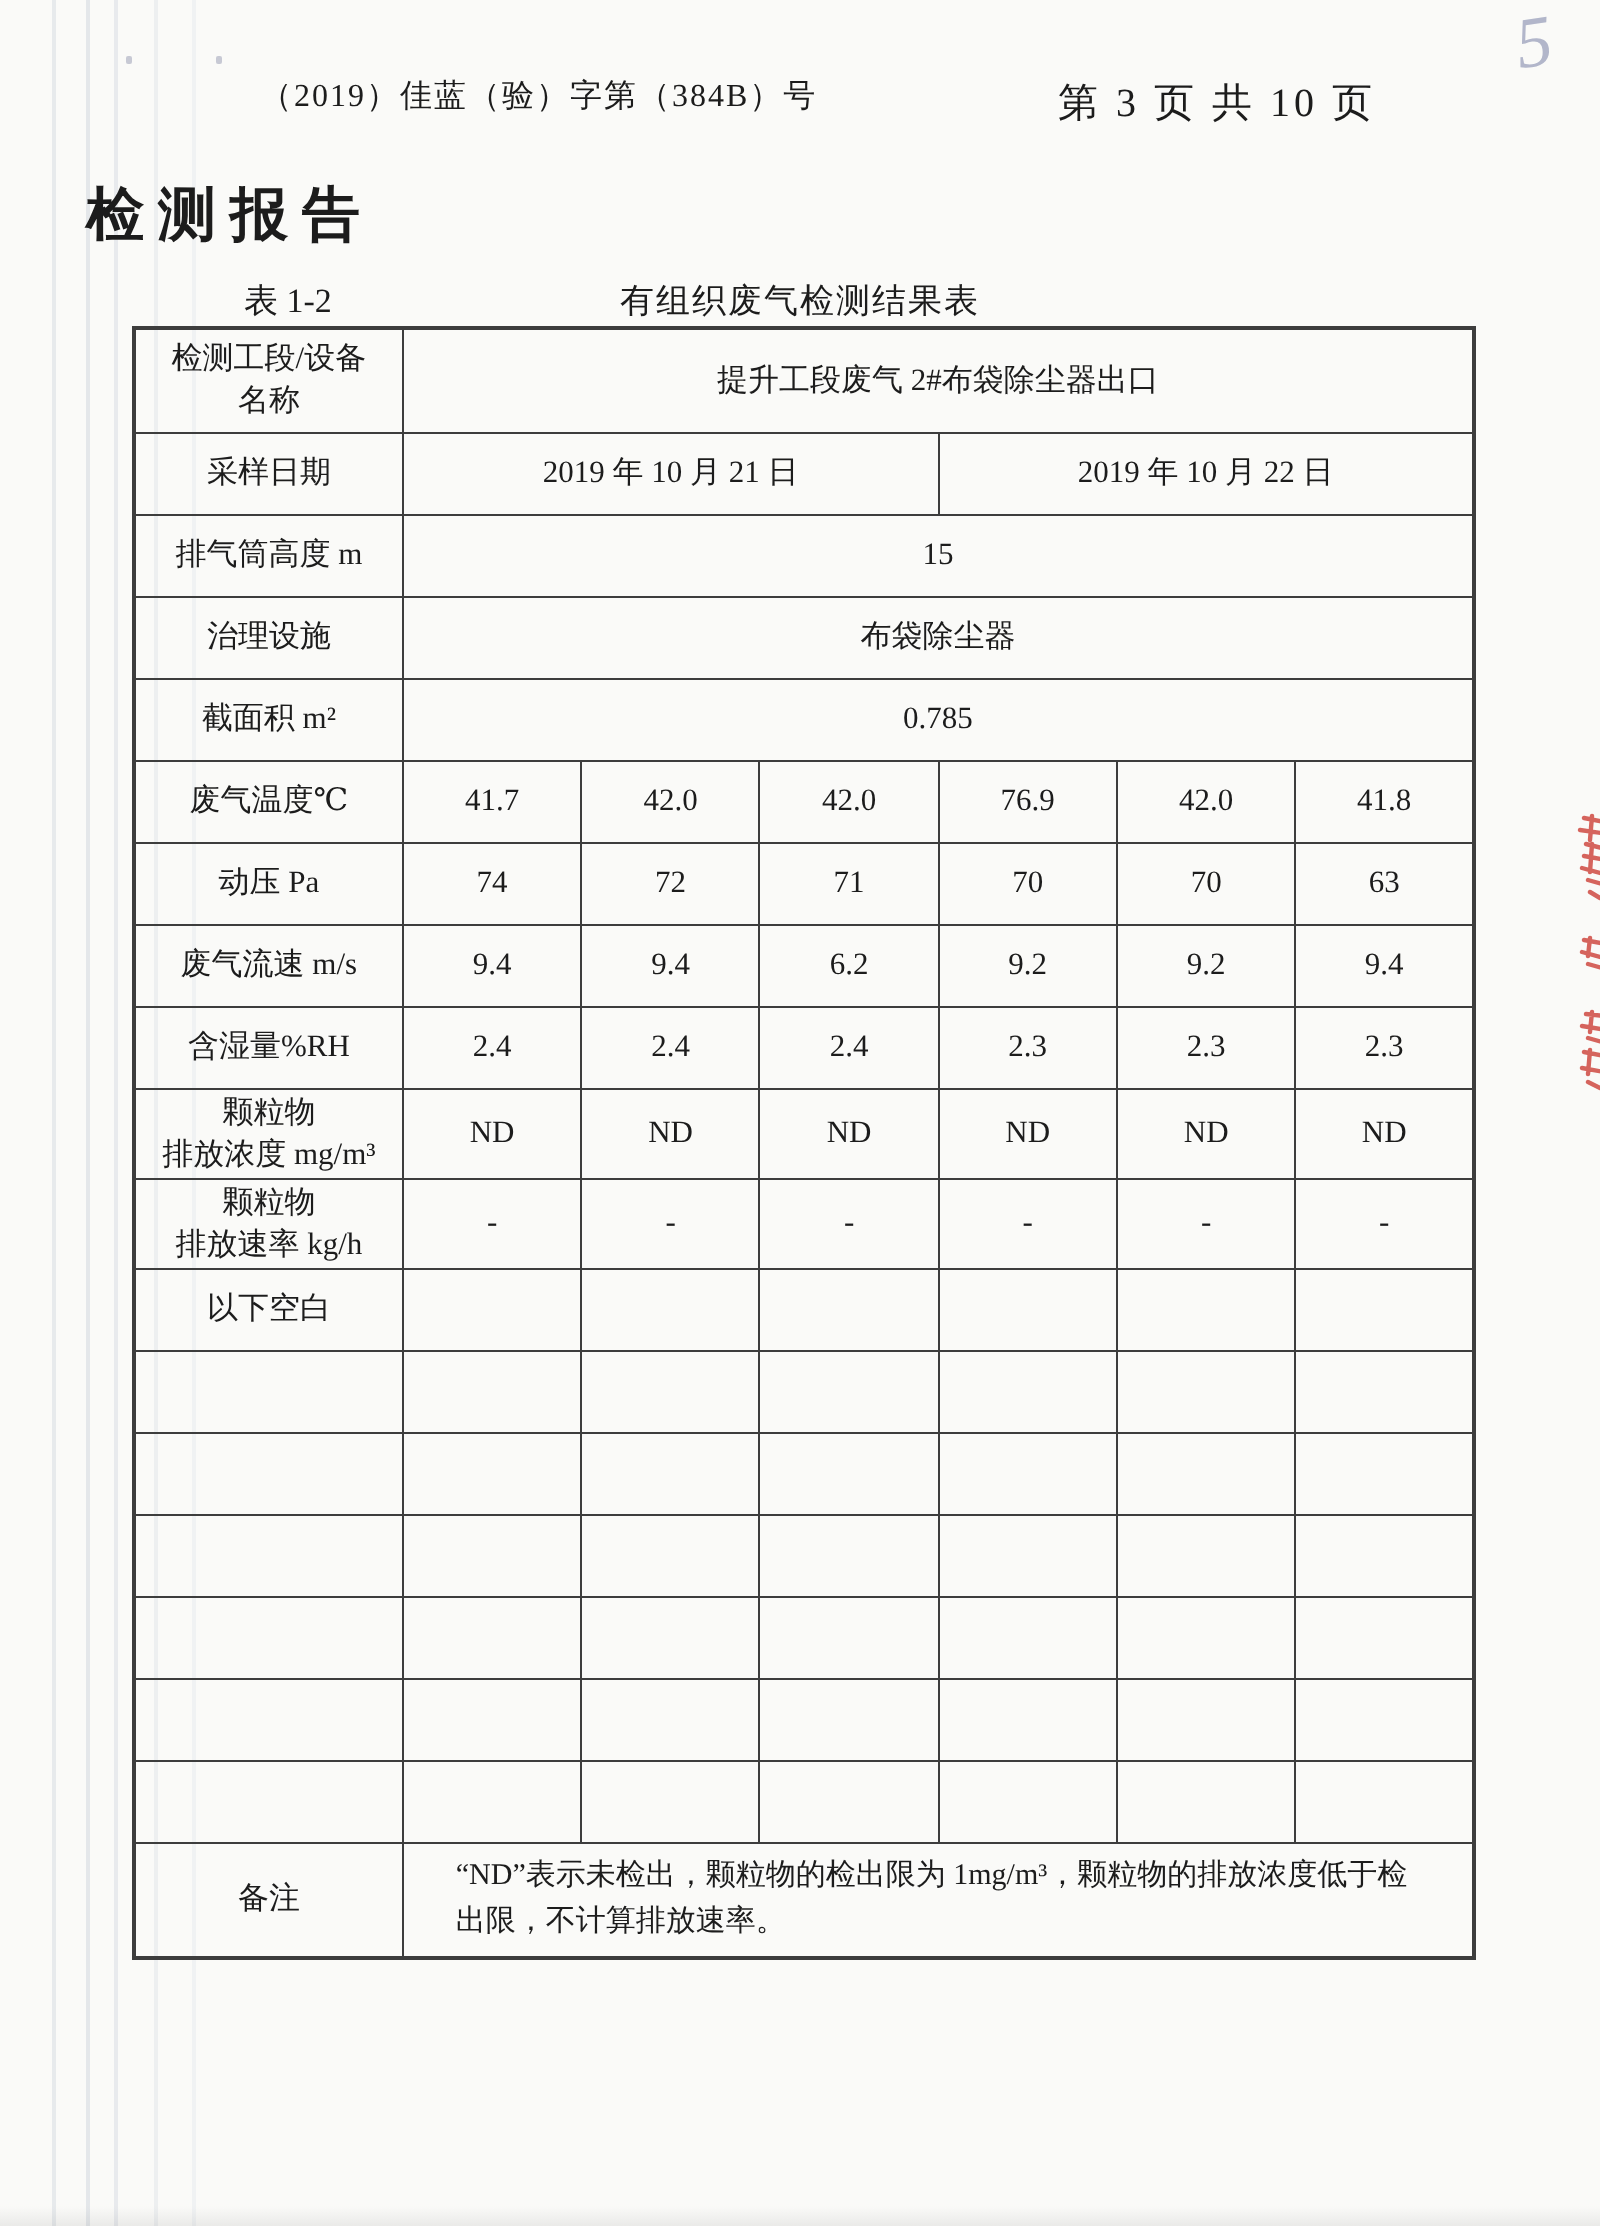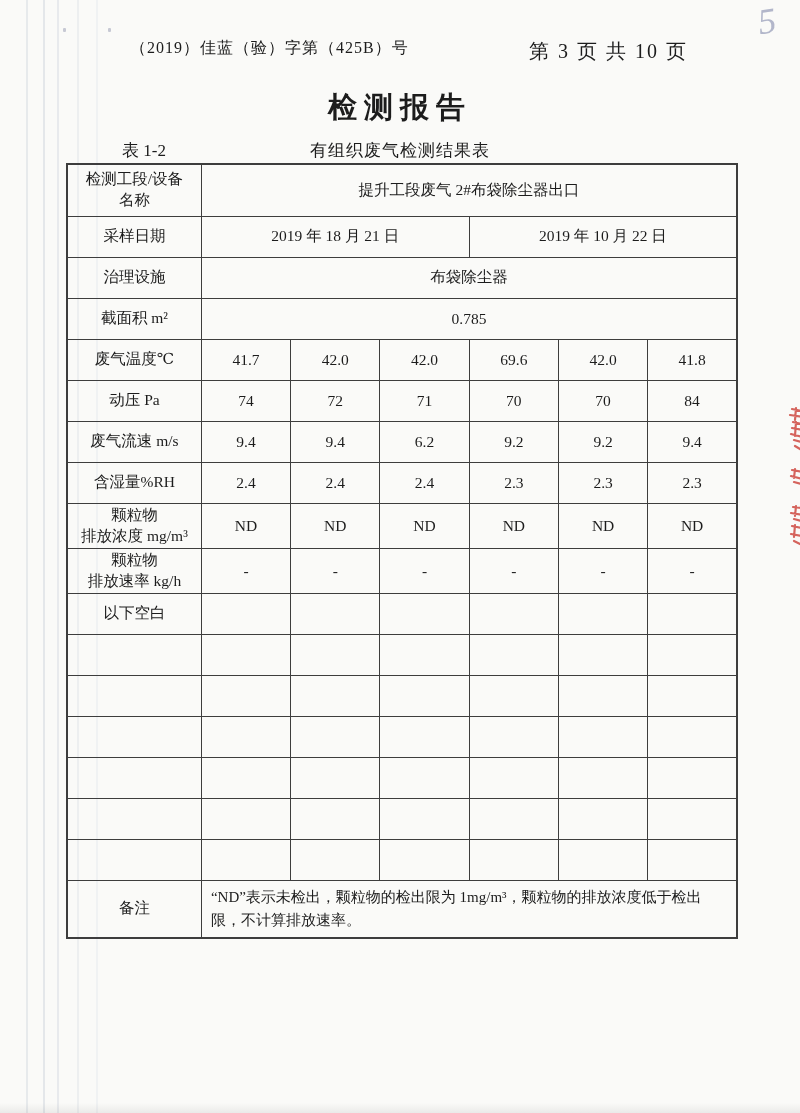--- a/index.html
+++ b/index.html
@@ -20,22 +20,23 @@
   .hdr-right{position:absolute;right:112px;top:38px;font-size:20px;letter-spacing:2px;white-space:nowrap;}
   .hand-mark{
     position:absolute;right:24px;top:0px;
     font-size:36px;font-style:italic;
     color:#9aa0bb;opacity:.75;
     transform:rotate(-8deg);
     font-family:"Liberation Serif",serif;
   }
   .title{
     position:absolute;left:0;right:0;top:88px;
-    text-align:center;font-size:29px;font-weight:bold;
+    font-size:29px;font-weight:bold;
     letter-spacing:7px;
+    padding-left:43px;
   }
   .tbl-label{position:absolute;left:122px;top:139px;font-size:17px;}
   .tbl-caption{position:absolute;left:0;right:0;top:139px;text-align:center;font-size:17px;letter-spacing:1px;}
   
   .results-table{
     position:absolute;left:66px;top:163px;
     width:672px;
     border-collapse:collapse;
     table-layout:fixed;
     border:2.5px solid #3d3d3d;
@@ -46,21 +47,21 @@
     text-align:center;
     vertical-align:middle;
     padding:1px 3px;
     white-space:pre-line;
     overflow:hidden;
   }
   .results-table tr{height:41px;}
   .results-table tr.tall{height:52px;}
   .results-table td.remark{
     text-align:left;
-    padding:5px 9px;
+    padding:5px 26px;
     line-height:1.55;
     white-space:normal;
     font-size:15px;
   }
   
   .red-mark{position:absolute;right:-8px;pointer-events:none;opacity:.85;filter:blur(.3px);}
   
   .bottom-shade{position:absolute;left:0;right:0;bottom:0;height:10px;
     background:linear-gradient(to bottom,rgba(0,0,0,0),rgba(120,120,120,.12));pointer-events:none;}
 </style>
@@ -70,21 +71,21 @@
 <div class="page">
 
   <div class="streak" style="left:26px;background:#c3cbd6;opacity:.35;"></div>
   <div class="streak" style="left:43px;background:#c9d0da;opacity:.45;"></div>
   <div class="streak" style="left:57px;background:#cdd3dc;opacity:.40;"></div>
   <div class="streak" style="left:77px;background:#d4dae2;opacity:.35;"></div>
   <div class="streak" style="left:96px;background:#dce1e8;opacity:.30;"></div>
   <div class="speck" style="left:63px;top:28px;"></div>
   <div class="speck" style="left:108px;top:28px;"></div>
 
-  <div class="hdr-left">（2019）佳蓝（验）字第（425B）号</div>
+  <div class="hdr-left">（2019）佳蓝（验）字第（384B）号</div>
   <div class="hdr-right">第 3 页 共 10 页</div>
   <div class="hand-mark">5</div>
 
   <div class="title">检测报告</div>
   <div class="tbl-label">表 1-2</div>
   <div class="tbl-caption">有组织废气检测结果表</div>
 
   <table class="results-table">
     <colgroup>
       <col style="width:134px">
@@ -96,48 +97,52 @@
         <col style="width:89px">
     </colgroup>
     <tbody>
         <tr class="tall">
           <td>检测工段/设备
 名称</td>
           <td colspan="6">提升工段废气 2#布袋除尘器出口</td>
         </tr>
         <tr>
           <td>采样日期</td>
-          <td colspan="3">2019 年 18 月 21 日</td>
+          <td colspan="3">2019 年 10 月 21 日</td>
           <td colspan="3">2019 年 10 月 22 日</td>
+        </tr>
+        <tr>
+          <td>排气筒高度 m</td>
+          <td colspan="6">15</td>
         </tr>
         <tr>
           <td>治理设施</td>
           <td colspan="6">布袋除尘器</td>
         </tr>
         <tr>
           <td>截面积 m²</td>
           <td colspan="6">0.785</td>
         </tr>
         <tr>
           <td>废气温度℃</td>
           <td>41.7</td>
           <td>42.0</td>
           <td>42.0</td>
-          <td>69.6</td>
+          <td>76.9</td>
           <td>42.0</td>
           <td>41.8</td>
         </tr>
         <tr>
           <td>动压 Pa</td>
           <td>74</td>
           <td>72</td>
           <td>71</td>
           <td>70</td>
           <td>70</td>
-          <td>84</td>
+          <td>63</td>
         </tr>
         <tr>
           <td>废气流速 m/s</td>
           <td>9.4</td>
           <td>9.4</td>
           <td>6.2</td>
           <td>9.2</td>
           <td>9.2</td>
           <td>9.4</td>
         </tr>

